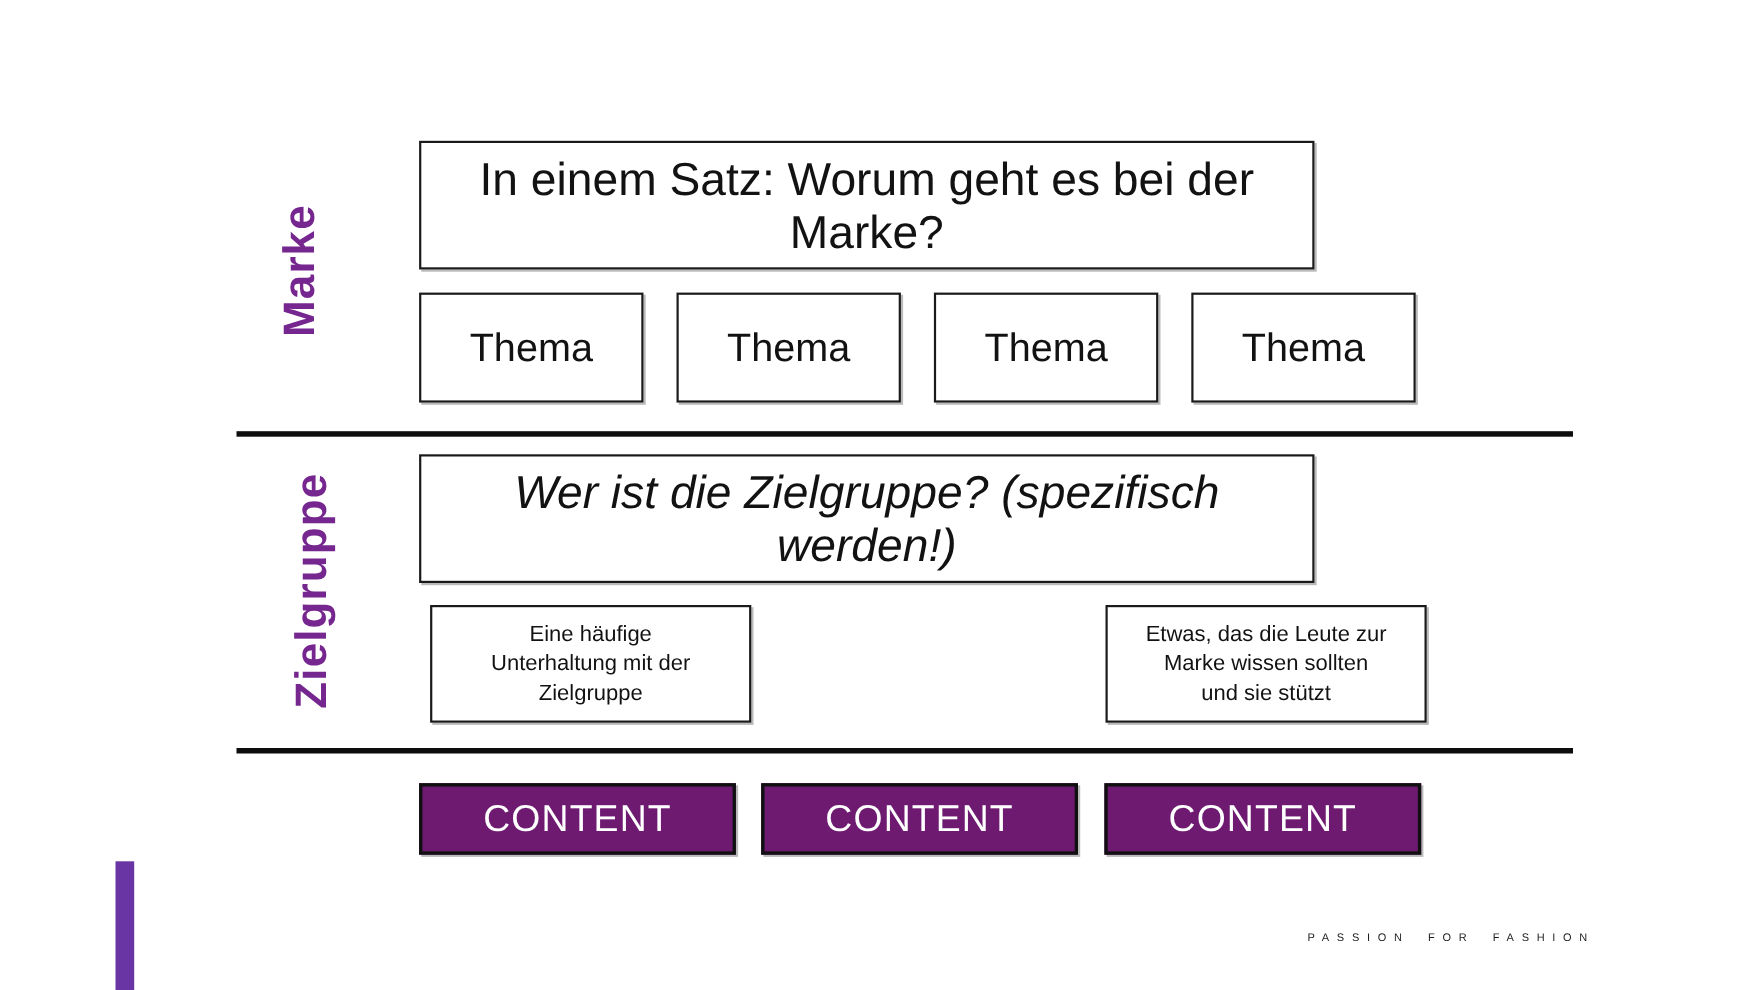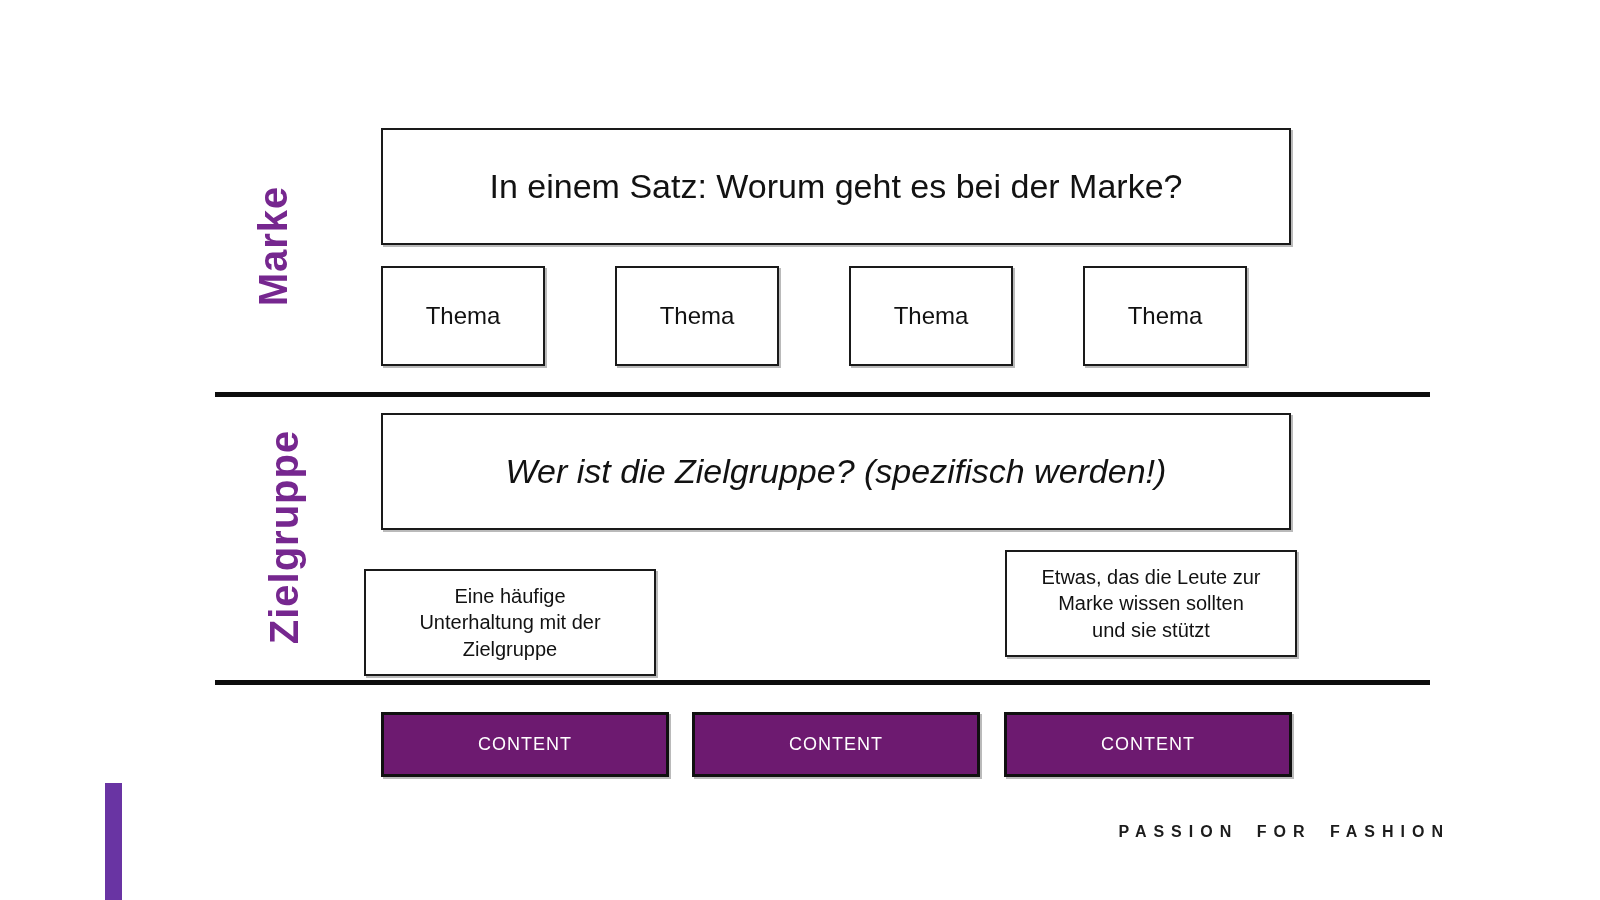--- a/index.html
+++ b/index.html
@@ -36,48 +36,48 @@
     box-shadow: 2px 2px 0 rgba(130,130,130,0.55);
     display: flex;
     align-items: center;
     justify-content: center;
     text-align: center;
     color: #121212;
     box-sizing: border-box;
   }
   .qbox {
     left: 381px;
-    width: 910px;
+    width: 814px;
     height: 117px;
-    font-size: 34px;
+    font-size: 42px;
   }
   .qbox.marke      { top: 128px; }
   .qbox.zielgruppe { top: 413px; font-style: italic; }
 
   .thema-box {
     top: 266px;
-    width: 164px;
+    width: 204px;
     height: 100px;
-    font-size: 24px;
+    font-size: 36px;
   }
   .thema-1 { left: 381px; }
   .thema-2 { left: 615px; }
   .thema-3 { left: 849px; }
   .thema-4 { left: 1083px; }
 
   .item-box {
     top: 550px;
     width: 292px;
     height: 107px;
     font-size: 20px;
     line-height: 1.33;
     white-space: pre-line;
     padding: 4px 10px;
   }
-  .item-1 { left: 364px; margin-top: 19px; }
+  .item-1 { left: 391px; }
   .item-2 { left: 693px; }
   .item-3 { left: 1005px; }
 
   
   .divider {
     position: absolute;
     left: 215px;
     width: 1215px;
     height: 5px;
     background: var(--line-black, #0D0D0D);
@@ -91,21 +91,21 @@
     top: 712px;
     width: 288px;
     height: 65px;
     background: var(--content-bg, #6D1A70);
     border: 3px solid #101010;
     box-shadow: 2px 2px 0 rgba(130,130,130,0.55);
     color: var(--content-text, #FFFFFF);
     display: flex;
     align-items: center;
     justify-content: center;
-    font-size: 18px;
+    font-size: 34px;
     letter-spacing: 1px;
     box-sizing: border-box;
   }
   .content-1 { left: 381px; }
   .content-2 { left: 692px; }
   .content-3 { left: 1004px; }
 
   
   .accent-bar {
     position: absolute;
@@ -113,27 +113,26 @@
     top: 783px;
     width: 17px;
     height: 117px;
     background: var(--accent-bar, #6934A3);
   }
 
   
   .tagline {
     position: absolute;
     right: 150px;
-    top: 823px;
-    font-size: 16px;
+    top: 847px;
+    font-size: 10px;
     letter-spacing: 7px;
     word-spacing: 7px;
     color: #1c1c1c;
     white-space: nowrap;
-    font-weight: bold;
   }
 </style>
 </head>
 <body>
 
 <div class="slide">
 
   <div class="vlabel marke">Marke</div>
 
   <div class="qbox marke">

